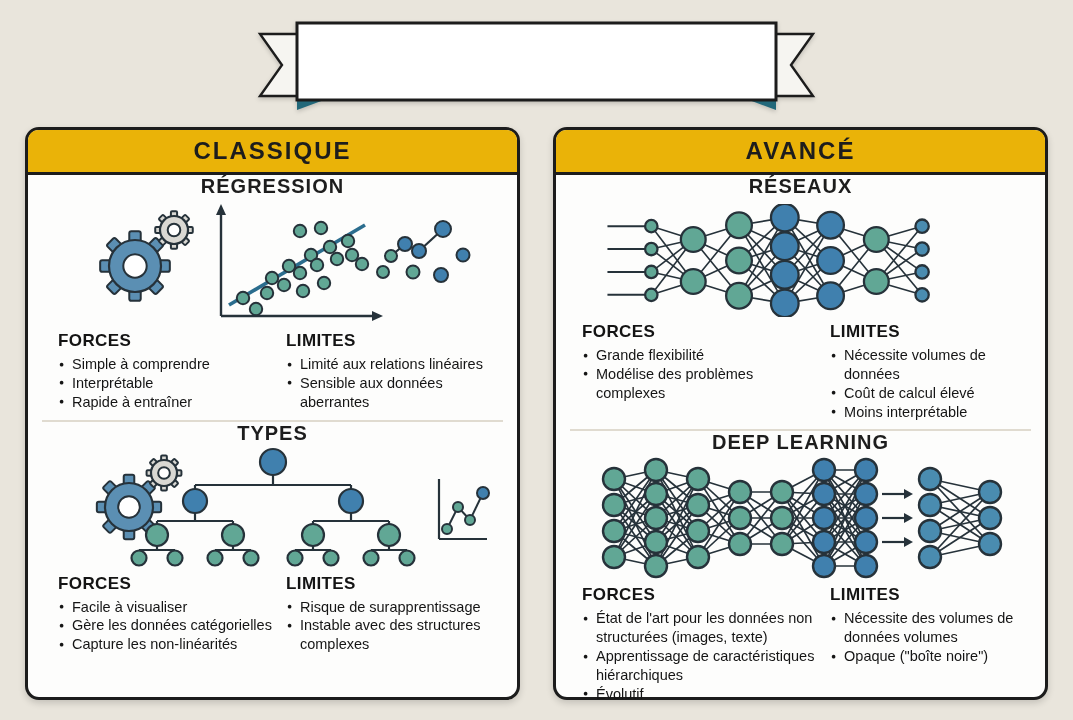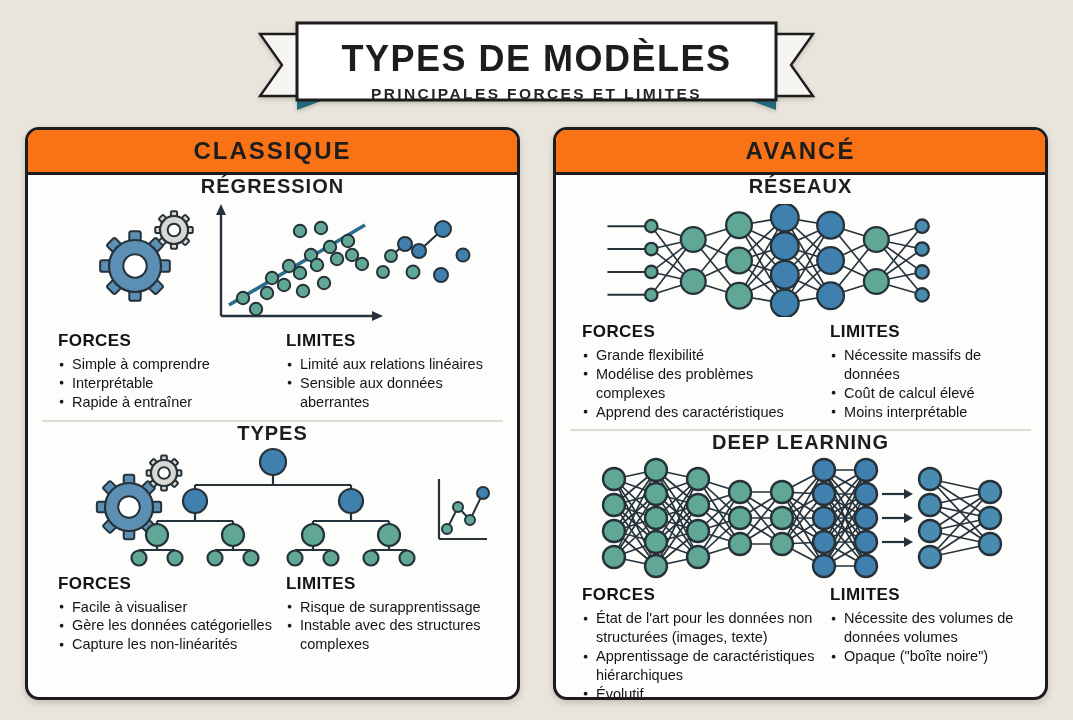--- a/index.html
+++ b/index.html
@@ -21,21 +21,21 @@
 
   
   .panel {
     position:absolute; top:127px; width:495px; height:573px;
     background:#fdfdfc; border:3px solid #1c1c1c; border-radius:14px;
     box-shadow:0 3px 7px rgba(0,0,0,.16);
   }
   .panel-left  { left:25px; }
   .panel-right { left:553px; }
   .panel-header {
-    height:45px; background:#f97316; border-bottom:3px solid #1c1c1c;
+    height:45px; background:#eab308; border-bottom:3px solid #1c1c1c;
     border-radius:10px 10px 0 0;
     display:flex; align-items:center; justify-content:center;
     font-size:24px; font-weight:800; letter-spacing:2px; color:#1d1d1d;
   }
   .sub-title { text-align:center; font-size:20px; font-weight:800; letter-spacing:1px; color:#1d1d1d; }
   .illus { display:flex; justify-content:center; align-items:center; overflow:hidden; }
   .illus-reg  { height:130px; }
   .illus-tree { height:126px; }
   .illus-net  { height:118px; margin-top:3px; }
   .illus-deep { height:128px; }
@@ -57,24 +57,20 @@
 <body>
 
 <div class="banner">
   <svg viewBox="0 0 573 100">
     <polygon points="10,18 80,18 80,80 10,80 32,49" fill="#f6f5f1" stroke="#1c1c1c" stroke-width="2.4"></polygon>
     <polygon points="563,18 493,18 493,80 563,80 541,49" fill="#f6f5f1" stroke="#1c1c1c" stroke-width="2.4"></polygon>
     <polygon points="47,84 74,84 47,94" fill="#22687a"></polygon>
     <polygon points="526,84 499,84 526,94" fill="#22687a"></polygon>
     <rect x="47" y="7" width="479" height="77" fill="#ffffff" stroke="#1c1c1c" stroke-width="3"></rect>
   </svg>
-  <div class="banner-text">
-    <div class="banner-title">TYPES DE MODÈLES</div>
-    <div class="banner-sub">PRINCIPALES FORCES ET LIMITES</div>
-  </div>
 </div>
 
 <div class="panel panel-left">
   <div class="panel-header">CLASSIQUE</div>
 
   <div class="sub-title">RÉGRESSION</div>
   <div class="illus illus-reg">
     <svg id="svg-regression" viewBox="0 0 440 130" width="440" height="130">
         <g transform="translate(82,68)">
           <rect x="-5.72" y="-34.84" width="11.44" height="13.52" rx="2.08" fill="#5b8fb3" stroke="#26323a" stroke-width="2" transform="rotate(0)"></rect>
@@ -341,27 +337,26 @@
         <circle cx="342" cy="71" r="7" fill="#4a8cb0" stroke="#26323a" stroke-width="2.4"></circle>
         <circle cx="342" cy="95" r="7" fill="#4a8cb0" stroke="#26323a" stroke-width="2.4"></circle>
       </svg>
   </div>
   <div class="cols">
     <div class="col col-forces">
       <h4>FORCES</h4>
       <ul>
           <li>Grande flexibilité</li>
           <li>Modélise des problèmes complexes</li>
-          <li>Apprend des caractéristiques</li>
         </ul>
     </div>
     <div class="col col-limites">
       <h4>LIMITES</h4>
       <ul>
-          <li>Nécessite massifs de données</li>
+          <li>Nécessite volumes de données</li>
           <li>Coût de calcul élevé</li>
           <li>Moins interprétable</li>
         </ul>
     </div>
   </div>
 
   <hr class="divider">
 
   <div class="sub-title">DEEP LEARNING</div>
   <div class="illus illus-deep">

